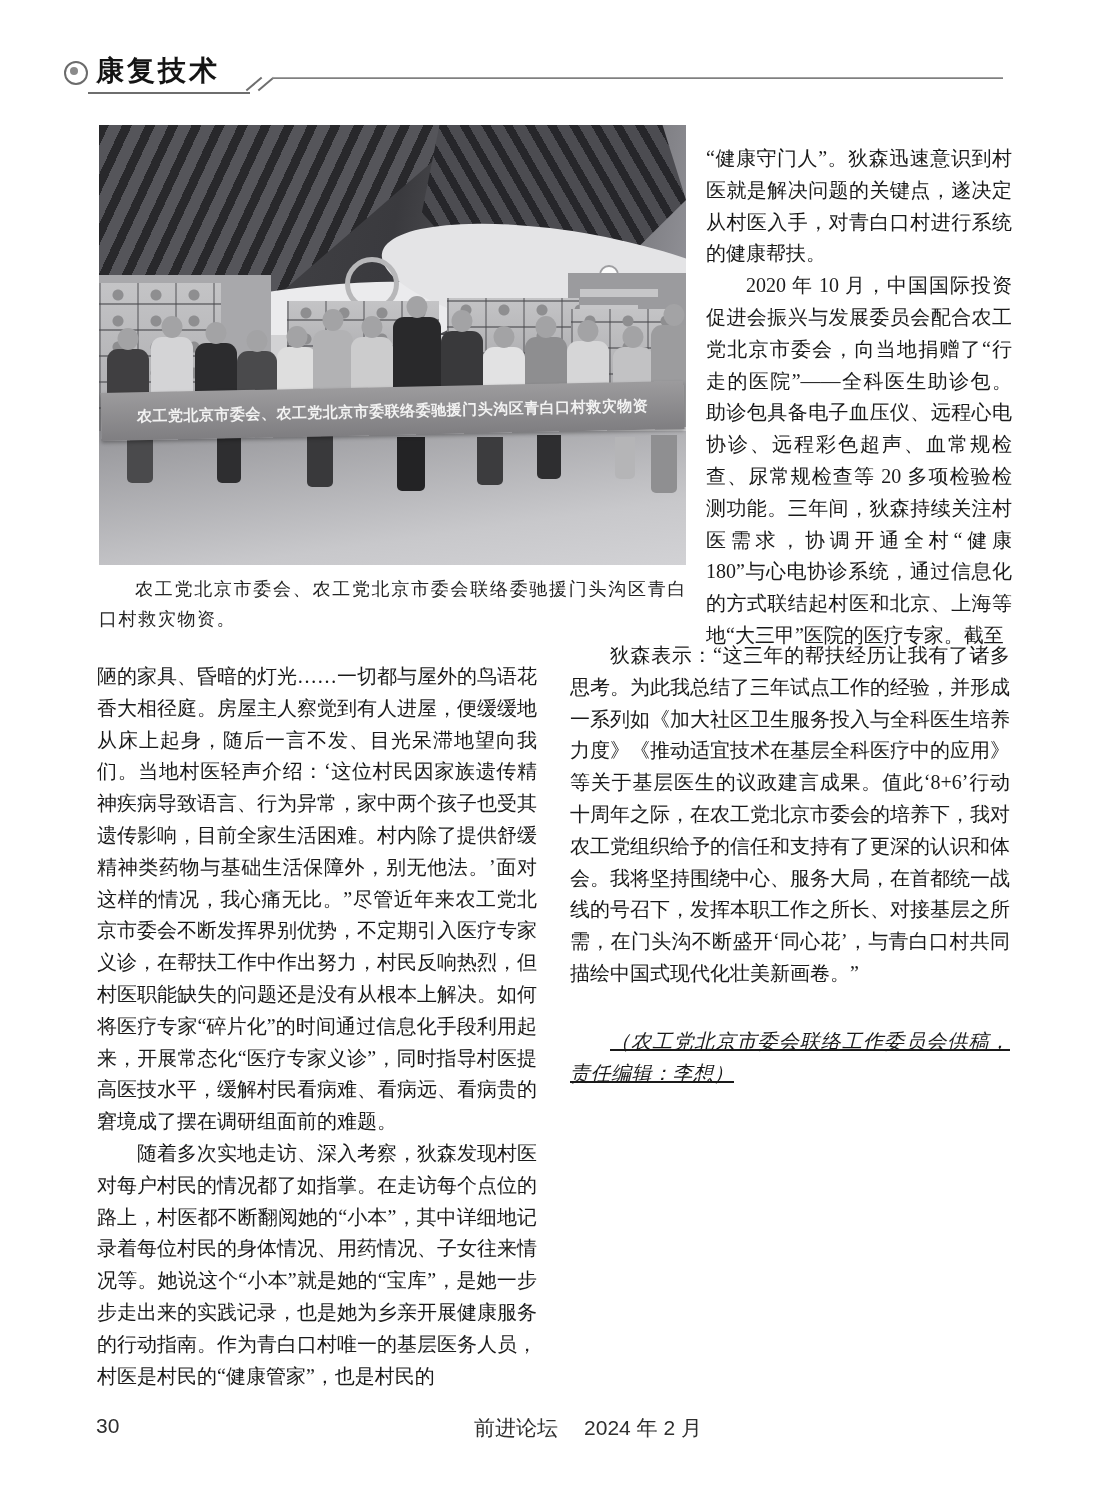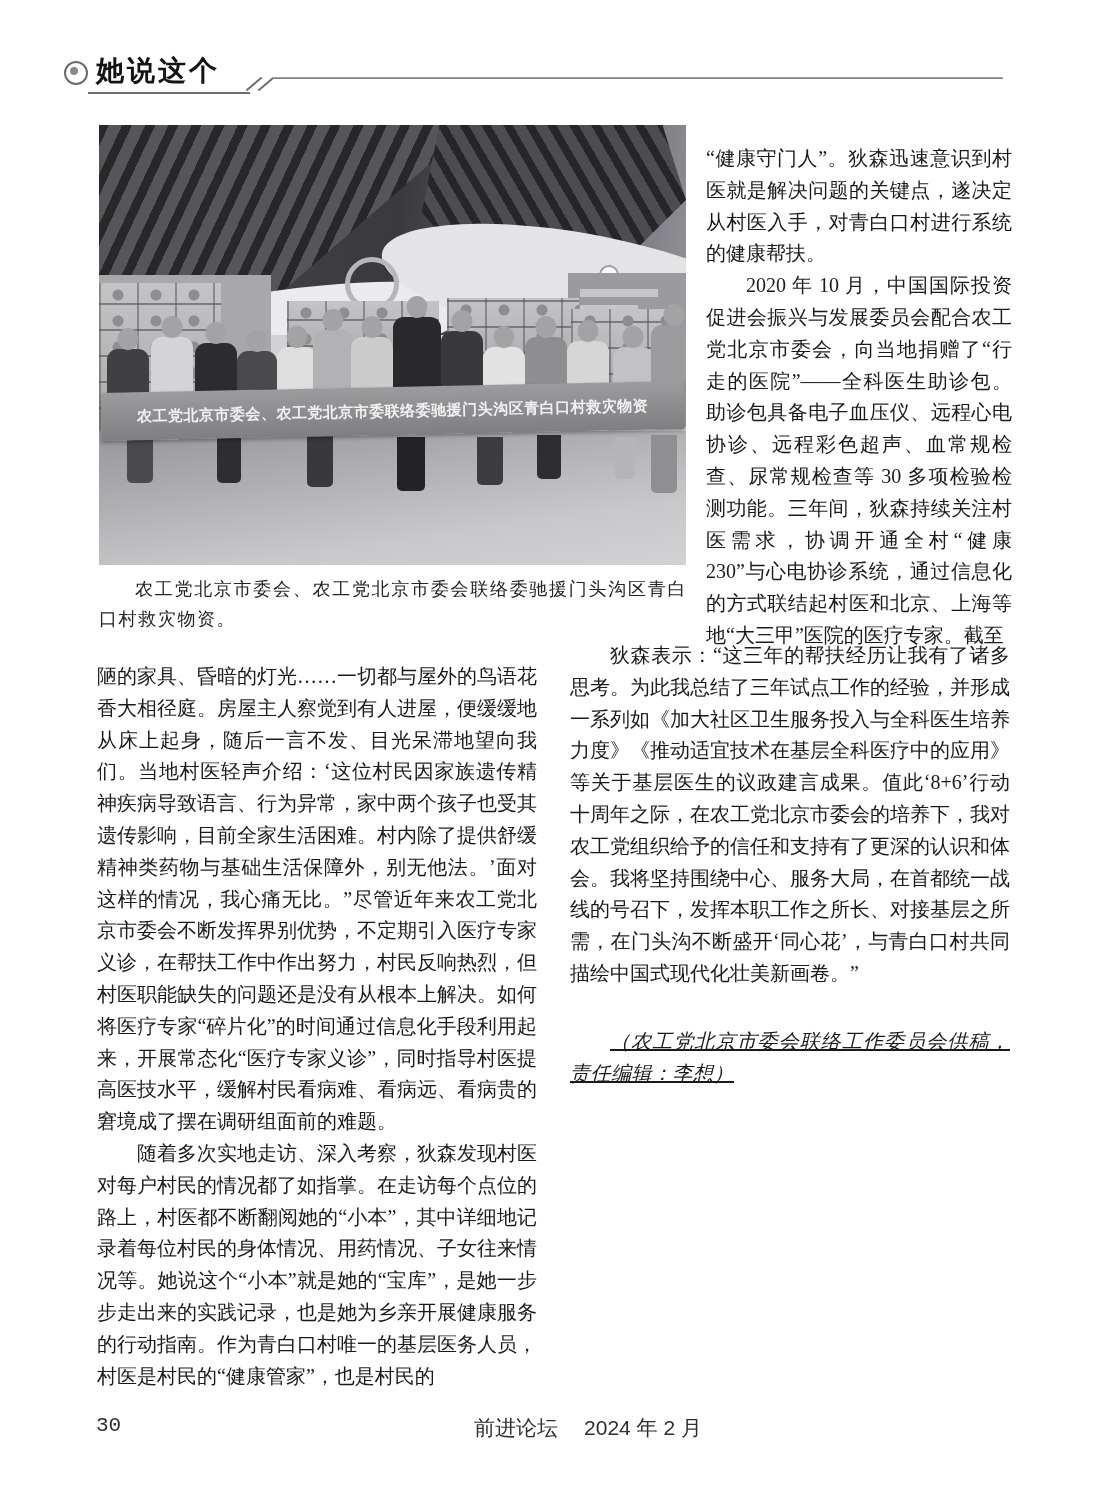--- a/index.html
+++ b/index.html
@@ -86,32 +86,32 @@
   .col { position:absolute; font-size:20px; line-height:31.8px; text-align:justify; color:#1a1a1a; }
   .col p { margin:0; text-indent:2em; }
   .col p.cont { text-indent:0;margin-top:21px; }
   .left-col { left:97px; top:640px; width:440px; }
   .right-top-col { left:706px; top:122px; width:306px; }
   .right-bottom-col { left:570px; top:640px; width:440px; }
   .note { margin-top:36px !important; font-style:italic; letter-spacing:0.5px;text-decoration:underline; }
 
   
   .footer-pagenum { position:absolute; left:96px; top:1414px;
-    font-family:Liberation Mono, monospace; font-size:21px; color:#2e2e2e; }
+    font-family:Liberation Sans, sans-serif; font-size:21px; color:#2e2e2e; }
   .footer-center { position:absolute; left:13px; top:1414px; width:1102px; text-align:center;
     font-family:"Liberation Sans","DejaVu Sans",sans-serif; font-size:21px; color:#2e2e2e;padding-left:24px; }
   .footer-center .issue { margin-left:26px; }
 </style>
 </head>
 <body>
 
 <div class="page">
 
   <span class="header-dot"></span>
-  <h1 class="section-label">她说这个</h1>
+  <h1 class="section-label">康复技术</h1>
   <div class="rule-short"></div>
   <div class="rule-slash rs1"></div>
   <div class="rule-slash rs2"></div>
   <div class="rule-long"></div>
 
   <figure class="photo">
     <div class="ph-sky"></div>
     <div class="slatsL"></div>
     <div class="slatsR"></div>
     <div class="swoosh1"></div>
@@ -162,21 +162,21 @@
 
   <p class="caption">农工党北京市委会、农工党北京市委会联络委驰援门头沟区青白口村救灾物资。</p>
 
   <section class="col left-col">
     <p class="cont">陋的家具、昏暗的灯光……一切都与屋外的鸟语花香大相径庭。房屋主人察觉到有人进屋，便缓缓地从床上起身，随后一言不发、目光呆滞地望向我们。当地村医轻声介绍：‘这位村民因家族遗传精神疾病导致语言、行为异常，家中两个孩子也受其遗传影响，目前全家生活困难。村内除了提供舒缓精神类药物与基础生活保障外，别无他法。’面对这样的情况，我心痛无比。”尽管近年来农工党北京市委会不断发挥界别优势，不定期引入医疗专家义诊，在帮扶工作中作出努力，村民反响热烈，但村医职能缺失的问题还是没有从根本上解决。如何将医疗专家“碎片化”的时间通过信息化手段利用起来，开展常态化“医疗专家义诊”，同时指导村医提高医技水平，缓解村民看病难、看病远、看病贵的窘境成了摆在调研组面前的难题。</p>
     <p>随着多次实地走访、深入考察，狄森发现村医对每户村民的情况都了如指掌。在走访每个点位的路上，村医都不断翻阅她的“小本”，其中详细地记录着每位村民的身体情况、用药情况、子女往来情况等。她说这个“小本”就是她的“宝库”，是她一步步走出来的实践记录，也是她为乡亲开展健康服务的行动指南。作为青白口村唯一的基层医务人员，村医是村民的“健康管家”，也是村民的</p>
   </section>
 
   <section class="col right-top-col">
     <p class="cont">“健康守门人”。狄森迅速意识到村医就是解决问题的关键点，遂决定从村医入手，对青白口村进行系统的健康帮扶。</p>
-    <p>2020 年 10 月，中国国际投资促进会振兴与发展委员会配合农工党北京市委会，向当地捐赠了“行走的医院”——全科医生助诊包。助诊包具备电子血压仪、远程心电协诊、远程彩色超声、血常规检查、尿常规检查等 30 多项检验检测功能。三年间，狄森持续关注村医需求，协调开通全村“健康 230”与心电协诊系统，通过信息化的方式联结起村医和北京、上海等地“大三甲”医院的医疗专家。截至</p>
+    <p>2020 年 10 月，中国国际投资促进会振兴与发展委员会配合农工党北京市委会，向当地捐赠了“行走的医院”——全科医生助诊包。助诊包具备电子血压仪、远程心电协诊、远程彩色超声、血常规检查、尿常规检查等 20 多项检验检测功能。三年间，狄森持续关注村医需求，协调开通全村“健康 180”与心电协诊系统，通过信息化的方式联结起村医和北京、上海等地“大三甲”医院的医疗专家。截至</p>
   </section>
 
   <section class="col right-bottom-col">
     <p>狄森表示：“这三年的帮扶经历让我有了诸多思考。为此我总结了三年试点工作的经验，并形成一系列如《加大社区卫生服务投入与全科医生培养力度》《推动适宜技术在基层全科医疗中的应用》等关于基层医生的议政建言成果。值此‘8+6’行动十周年之际，在农工党北京市委会的培养下，我对农工党组织给予的信任和支持有了更深的认识和体会。我将坚持围绕中心、服务大局，在首都统一战线的号召下，发挥本职工作之所长、对接基层之所需，在门头沟不断盛开‘同心花’，与青白口村共同描绘中国式现代化壮美新画卷。”</p>
     <p class="note">（农工党北京市委会联络工作委员会供稿，责任编辑：李想）</p>
   </section>
 
   <span class="footer-pagenum">30</span>
   <div class="footer-center">
     <span>前进论坛</span><span class="issue">2024 年 2 月</span>

